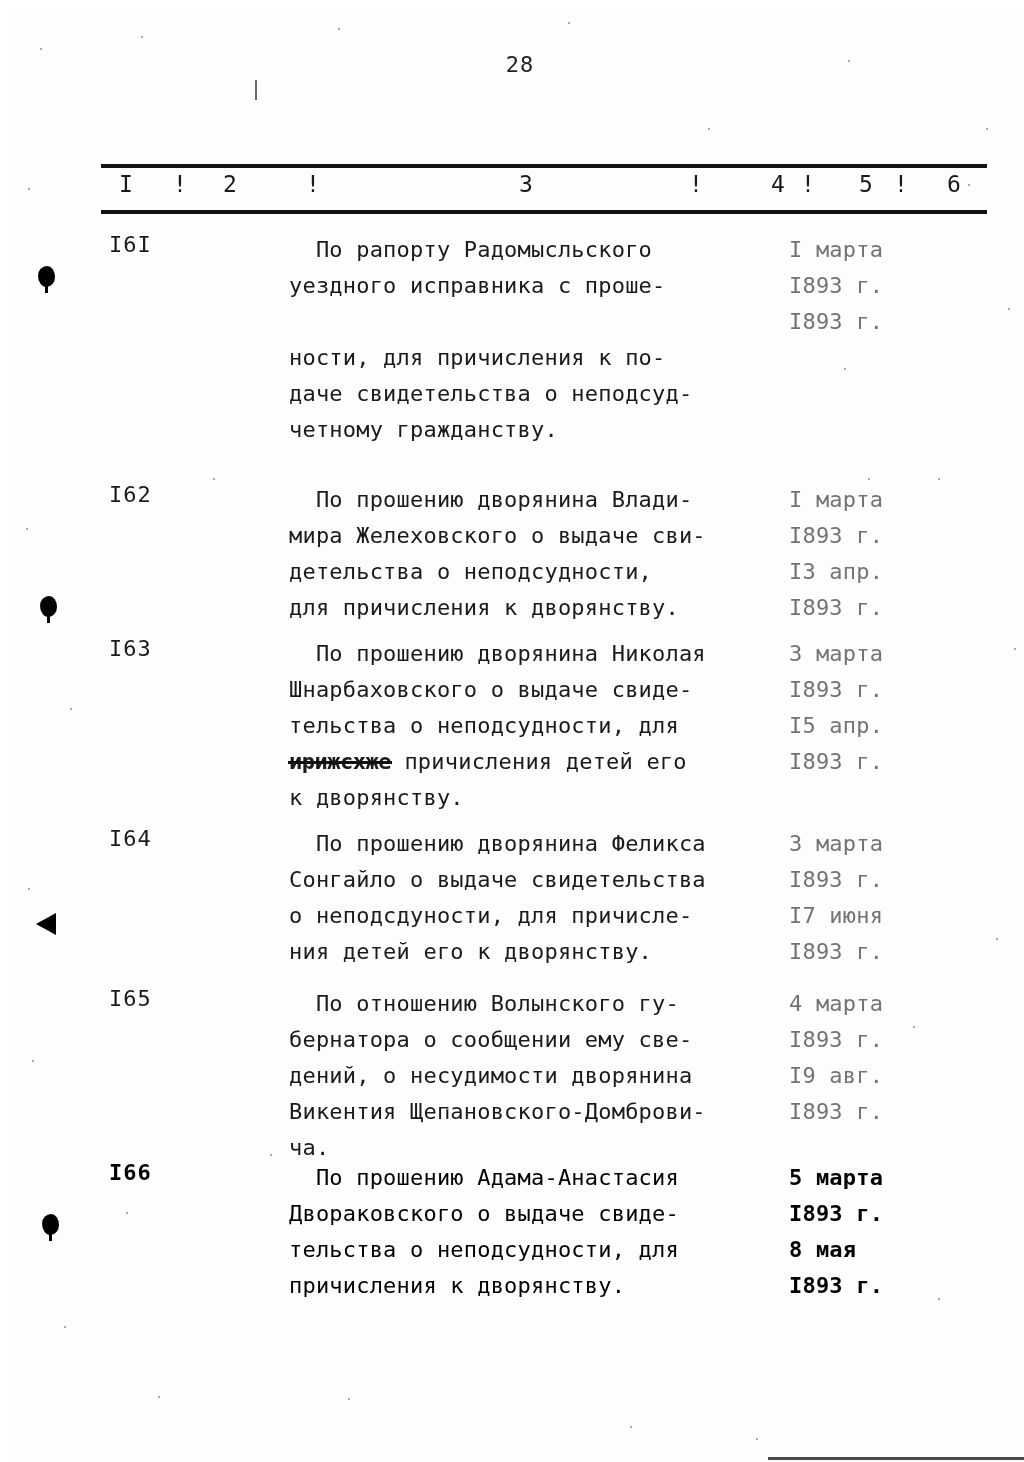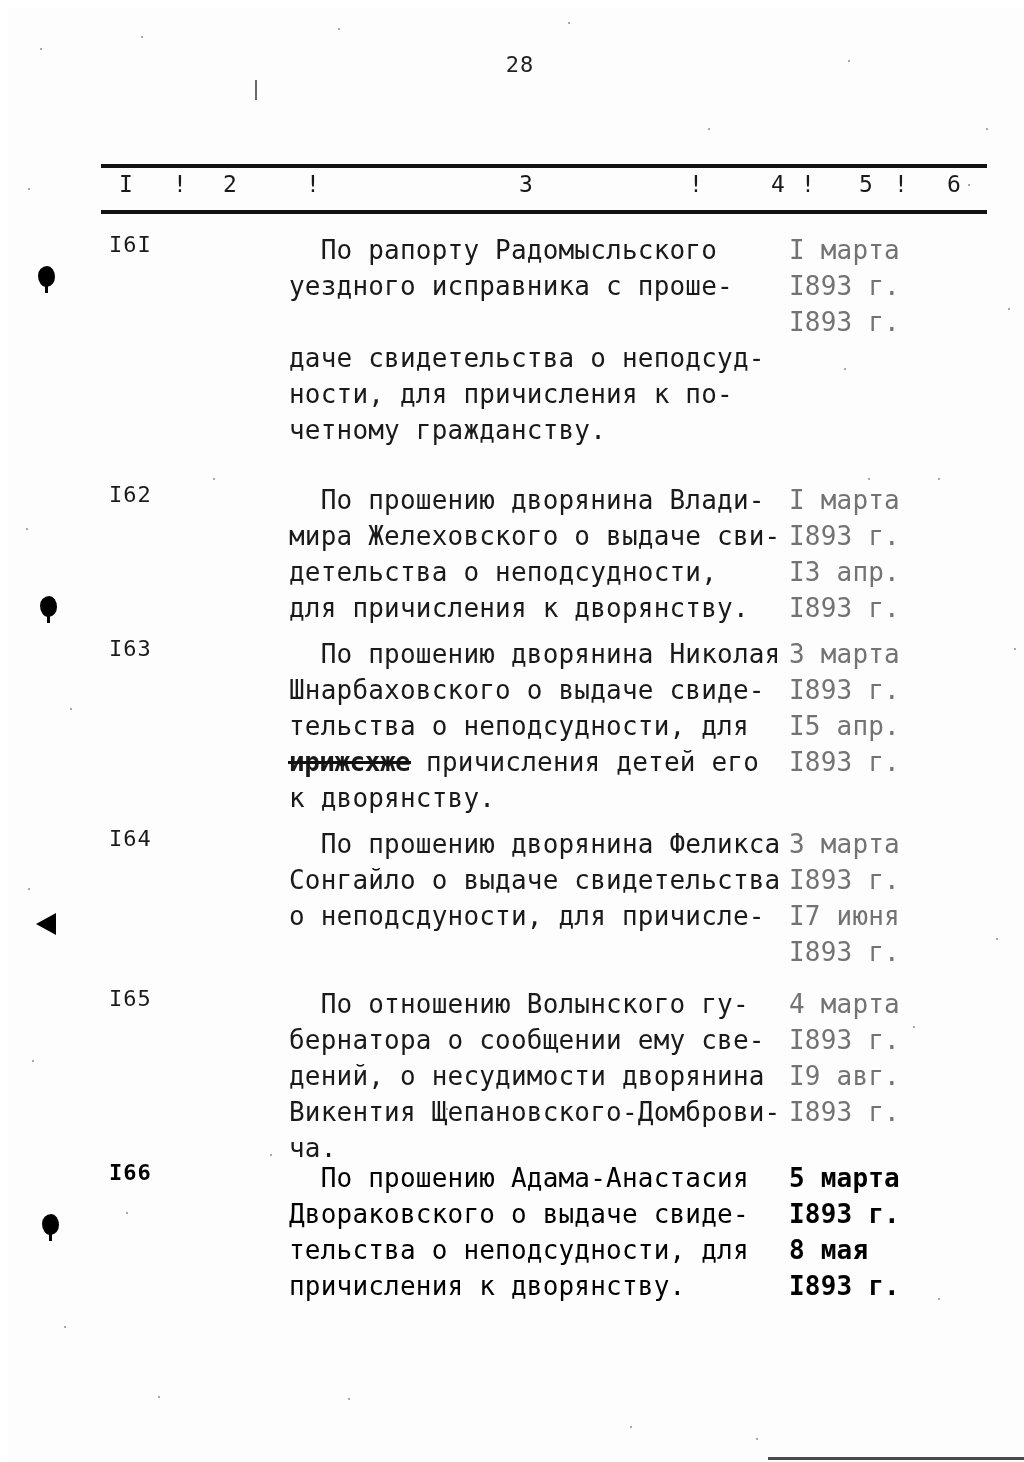--- a/index.html
+++ b/index.html
@@ -107,21 +107,21 @@
     position: absolute;
     left: 188px;
     top: 0;
     width: 700px;
   }
   .line {
     position: relative;
     height: 36px;
     line-height: 36px;
     white-space: pre;
-    font-size: 26px;
+    font-size: 22px;
     letter-spacing: .2px;
   }
   .line .txt {
     position: absolute;
     left: 0;
     top: 0;
     color: #1a1a1a;
   }
   .line .date {
     position: absolute;
@@ -216,22 +216,22 @@
     <span class="hcell h-c6">6</span>
   </div>
 
   <div id="entries-host">
       <div class="entry" style="top: 224px;">
         <div class="entry-num">I6I</div>
         <div class="entry-body">
           <div class="line"><span class="txt">  По рапорту Радомысльского</span><span class="date">I марта</span></div>
           <div class="line"><span class="txt">уездного исправника с проше-</span><span class="date">I893 г.</span></div>
           <div class="line"><span class="date">I893 г.</span></div>
+          <div class="line"><span class="txt">ности, для причисления к по-</span></div>
           <div class="line"><span class="txt">даче свидетельства о неподсуд-</span></div>
-          <div class="line"><span class="txt">ности, для причисления к по-</span></div>
           <div class="line"><span class="txt">четному гражданству.</span></div>
         </div>
       </div>
       <div class="entry" style="top: 474px;">
         <div class="entry-num">I62</div>
         <div class="entry-body">
           <div class="line"><span class="txt">  По прошению дворянина Влади-</span><span class="date">I марта</span></div>
           <div class="line"><span class="txt">мира Желеховского о выдаче сви-</span><span class="date">I893 г.</span></div>
           <div class="line"><span class="txt">детельства о неподсудности,</span><span class="date">I3 апр.</span></div>
           <div class="line"><span class="txt">для причисления к дворянству.</span><span class="date">I893 г.</span></div>
@@ -246,21 +246,21 @@
           <div class="line"><span class="txt"><span class="struck">ирижсхже</span><span> причисления детей его</span></span><span class="date">I893 г.</span></div>
           <div class="line"><span class="txt">к дворянству.</span></div>
         </div>
       </div>
       <div class="entry" style="top: 818px;">
         <div class="entry-num">I64</div>
         <div class="entry-body">
           <div class="line"><span class="txt">  По прошению дворянина Феликса</span><span class="date">3 марта</span></div>
           <div class="line"><span class="txt">Сонгайло о выдаче свидетельства</span><span class="date">I893 г.</span></div>
           <div class="line"><span class="txt">о неподсдуности, для причисле-</span><span class="date">I7 июня</span></div>
-          <div class="line"><span class="date">I893 г.</span></div>
+          <div class="line"><span class="txt">ния детей его к дворянству.</span><span class="date">I893 г.</span></div>
         </div>
       </div>
       <div class="entry" style="top: 978px;">
         <div class="entry-num">I65</div>
         <div class="entry-body">
           <div class="line"><span class="txt">  По отношению Волынского гу-</span><span class="date">4 марта</span></div>
           <div class="line"><span class="txt">бернатора о сообщении ему све-</span><span class="date">I893 г.</span></div>
           <div class="line"><span class="txt">дений, о несудимости дворянина</span><span class="date">I9 авг.</span></div>
           <div class="line"><span class="txt">Викентия Щепановского-Домброви-</span><span class="date">I893 г.</span></div>
           <div class="line"><span class="txt">ча.</span></div>

